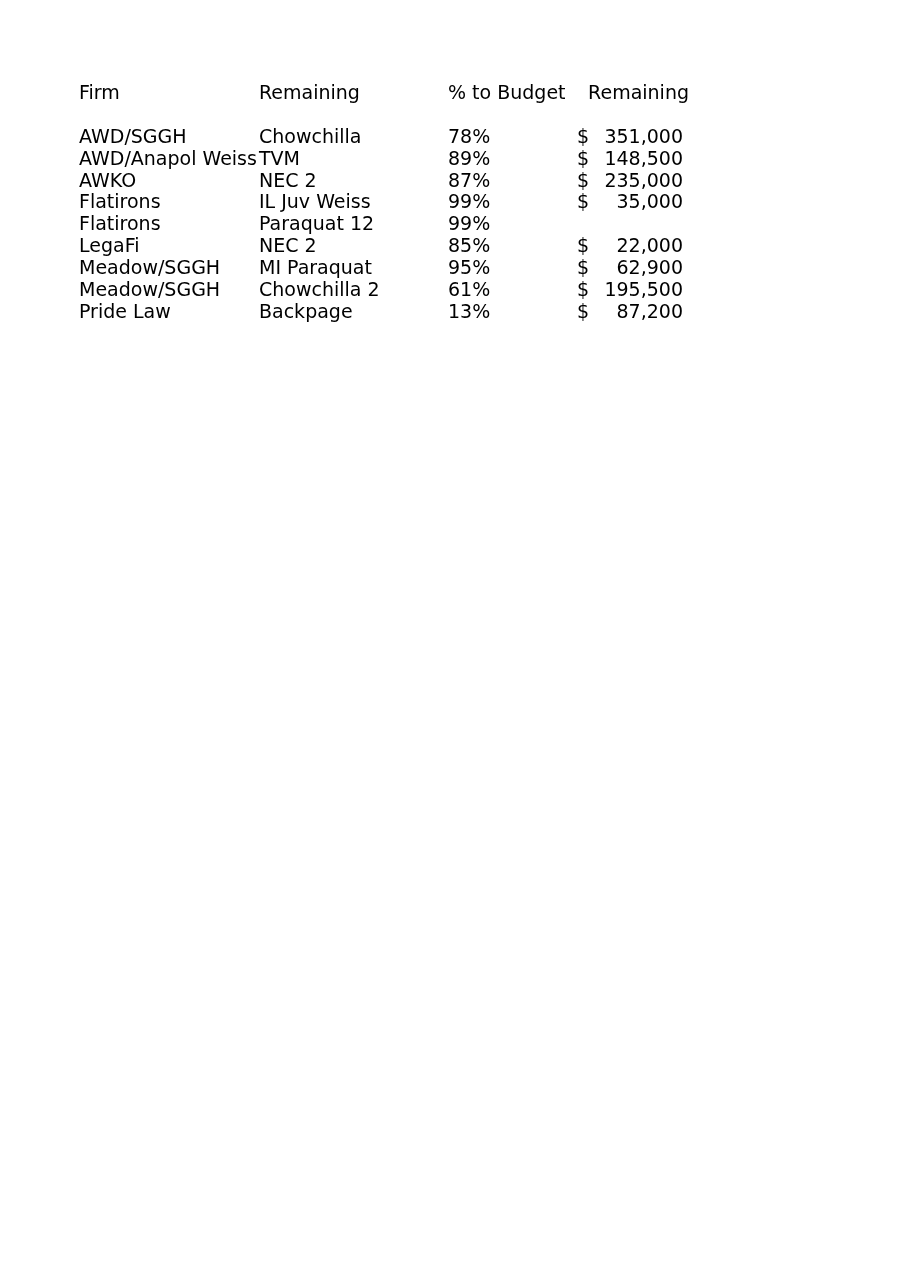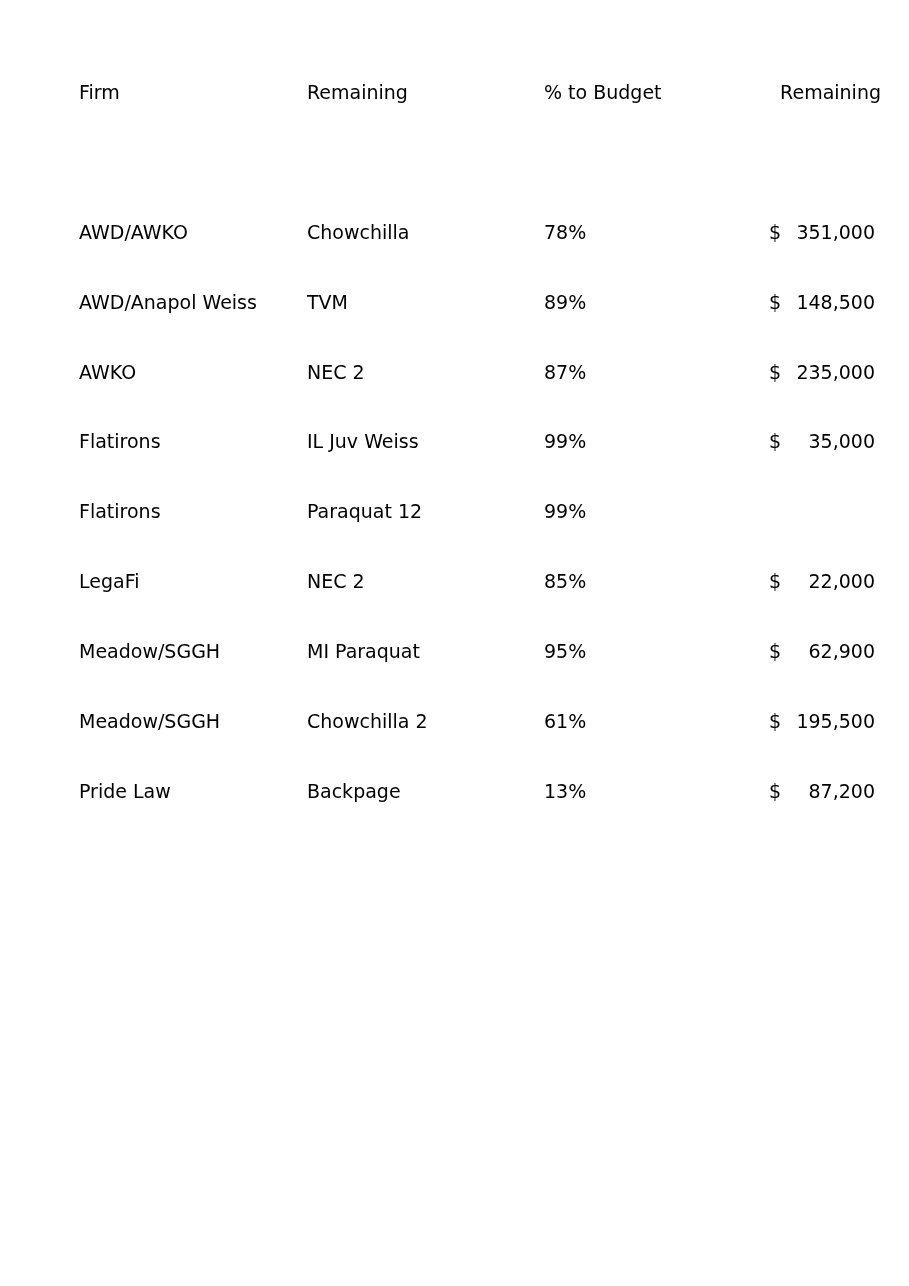--- a/index.html
+++ b/index.html
@@ -19,21 +19,20 @@
   .sheet {
     position: absolute;
     left: 79px;
     top: 82px;
     display: grid;
     grid-template-columns: 180px 189px 115px 8px 118px;
     grid-auto-rows: 21.9px;
     font-size: 19px;
     line-height: 21.9px;
     white-space: nowrap;
-    gap: 48px;
   }
   .cell        { overflow: visible; }
   .cell.left   { text-align: left; }
   .cell.right  { }
   .cell.money  {
     display: flex;
     justify-content: space-between;
     align-items: baseline;
     padding: 0 6px;
   }
@@ -47,21 +46,21 @@
   <div class="sheet">
 
     <div class="cell left">Firm</div>
     <div class="cell left">Remaining</div>
     <div class="cell left">% to Budget</div>
     <div class="cell"></div>
     <div class="cell head-remaining">Remaining</div>
 
     <div class="spacer-row"></div>
 
-    <div class="cell left">AWD/AWKO</div>
+    <div class="cell left">AWD/SGGH</div>
     <div class="cell left">Chowchilla</div>
     <div class="cell right">78%</div>
     <div class="cell"></div>
     <div class="cell money">
       <span>$</span>
       <span>351,000</span>
     </div>
 
     <div class="cell left">AWD/Anapol Weiss</div>
     <div class="cell left">TVM</div>

